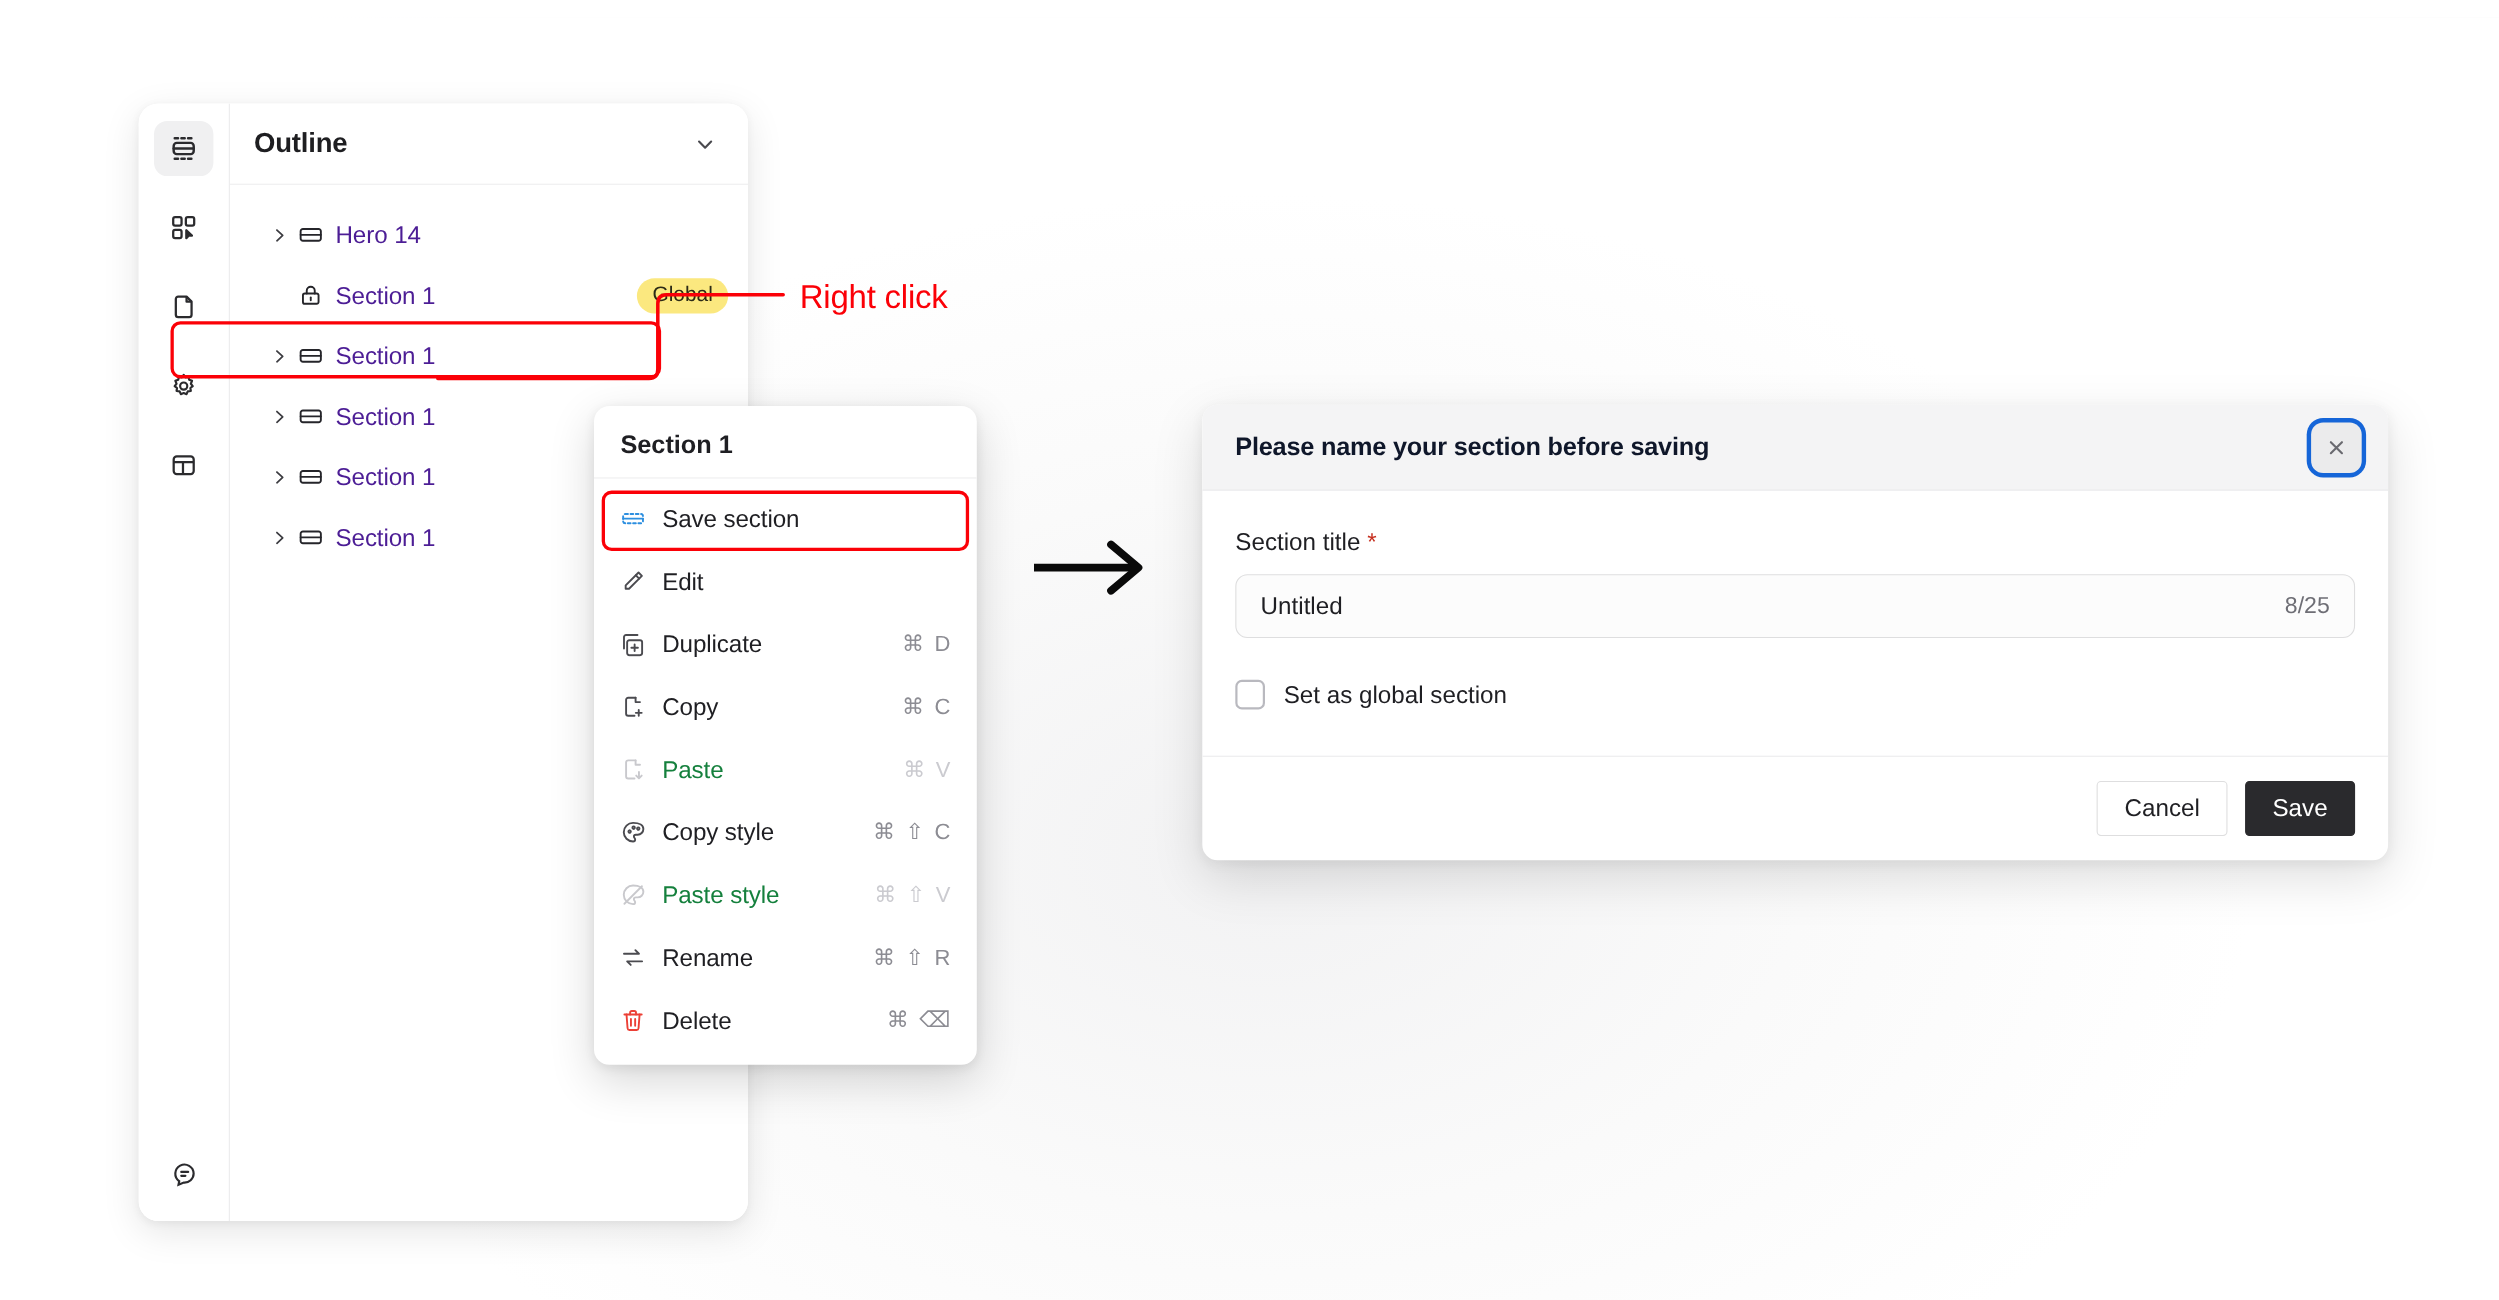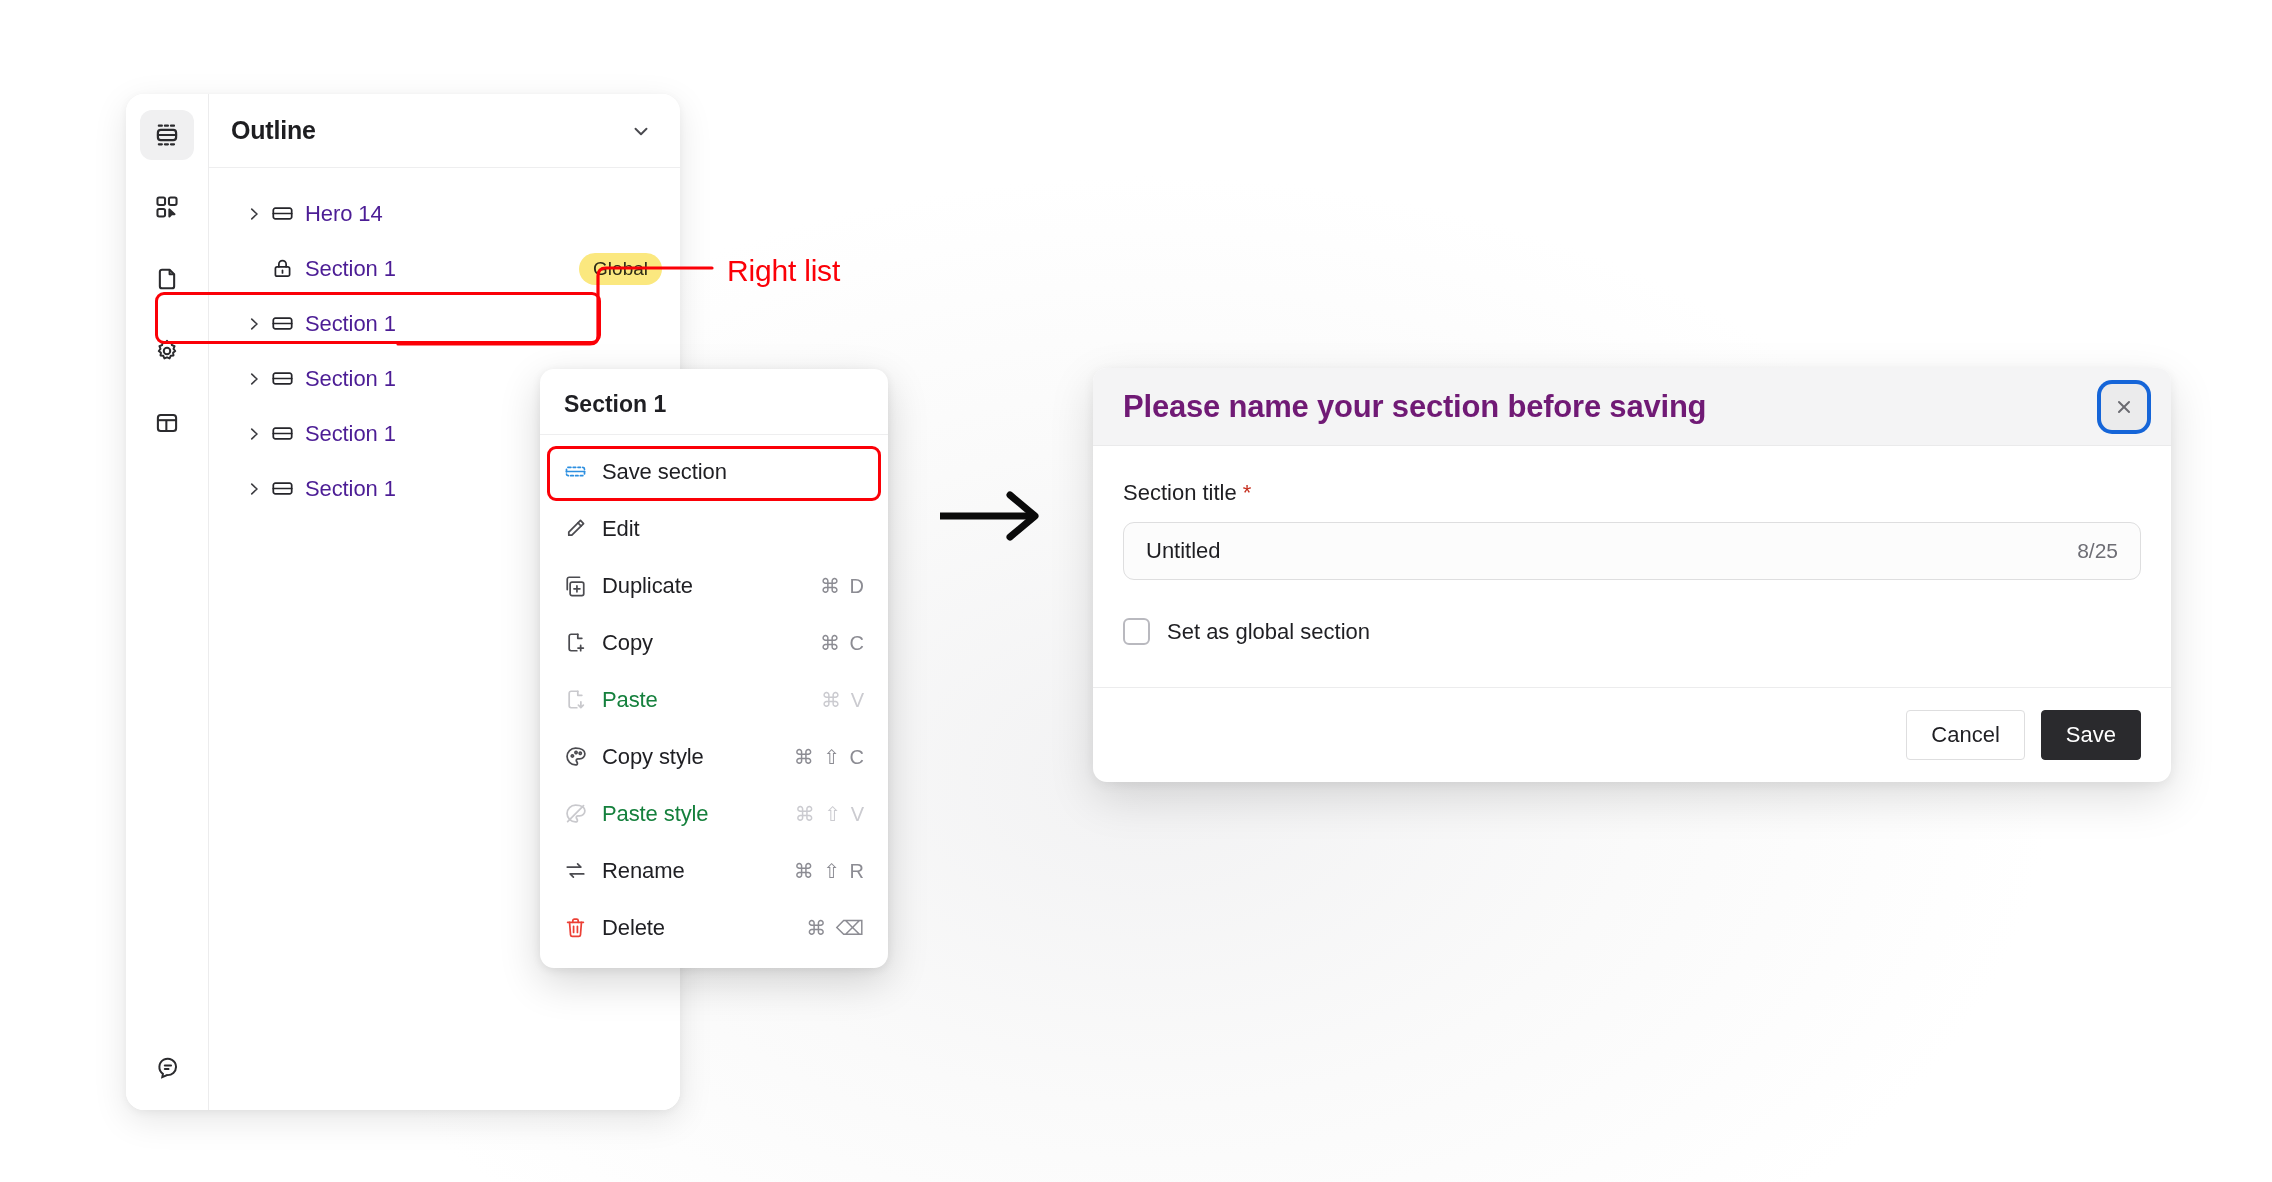--- a/index.html
+++ b/index.html
@@ -204,21 +204,21 @@
     overflow: hidden;
   }
   #modal-header {
     background: #f4f4f5;
     height: 78px;
     display: flex; align-items: center;
     padding: 0 24px 0 30px;
     border-bottom: 1px solid #eaeaeb;
   }
   #modal-title {
-    font-size: 31px; font-weight: 700; color: #701a75;
+    font-size: 23px; font-weight: 700; color: #0f172a;
     letter-spacing: -.2px;
     flex: 1;
   }
   #modal-close {
     width: 46px; height: 46px;
     border-radius: 11px;
     background: #ebebec;
     display: flex; align-items: center; justify-content: center;
     color: #6a6a70;
     cursor: pointer;
@@ -463,21 +463,21 @@
         </div>
 
     </div>
   </div>
 
   <div id="row-highlight"></div>
 
   <svg id="callout-svg">
     <path d="M712 252 H606 Q598 252 598 260 V320 Q598 328 590 328 H 398" fill="none" stroke="#fb0007" stroke-width="3.2" stroke-linecap="round"></path>
   </svg>
-  <div id="right-click-label">Right list</div>
+  <div id="right-click-label">Right click</div>
 
   <div id="context-menu">
     <div id="menu-header">Section 1</div>
     <div id="menu-items">
         <div class="menu-item">
           <span class="mi-icon" style="color: rgb(45, 143, 224);">
             <svg width="23" height="23" viewBox="0 0 24 24" fill="none" stroke="currentColor" stroke-width="1.8" stroke-linecap="round" stroke-linejoin="round">
               <path d="M4.6 7.6h14.8a2 2 0 0 1 2 2v4.8a2 2 0 0 1-2 2H4.6a2 2 0 0 1-2-2V9.6a2 2 0 0 1 2-2z" stroke-dasharray="2.6 2.4"></path>
               <path d="M2.6 12h18.8"></path>
             </svg>

